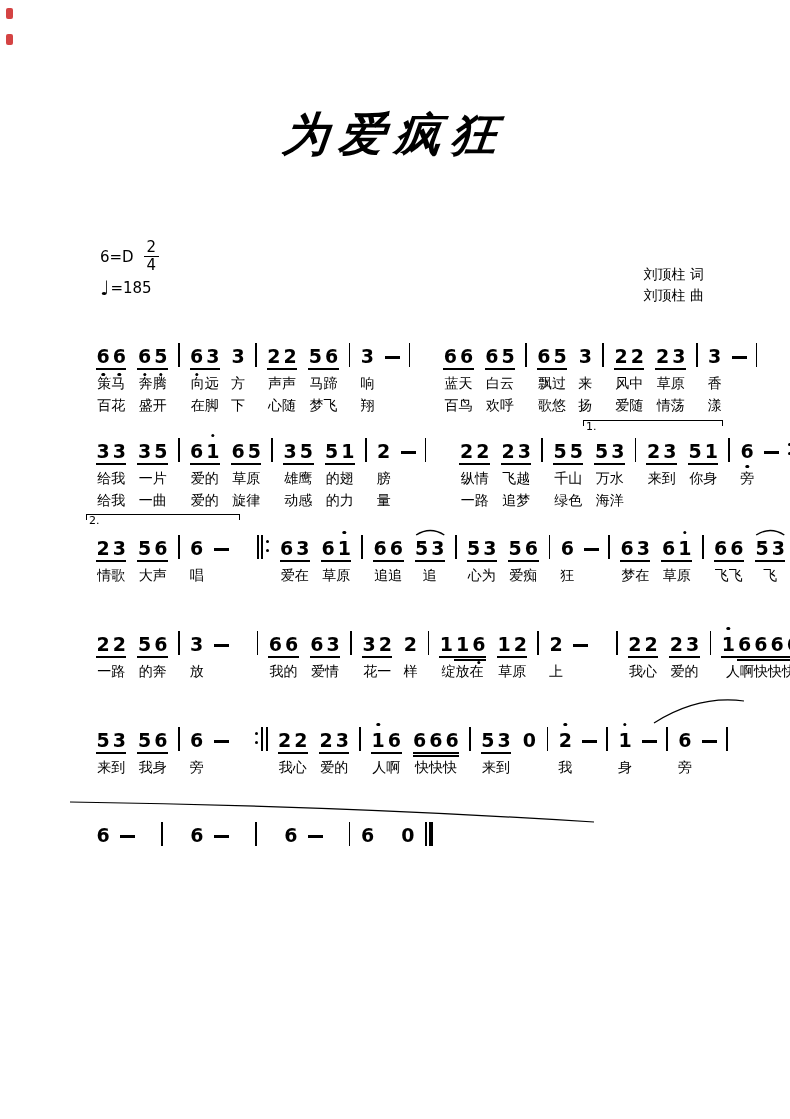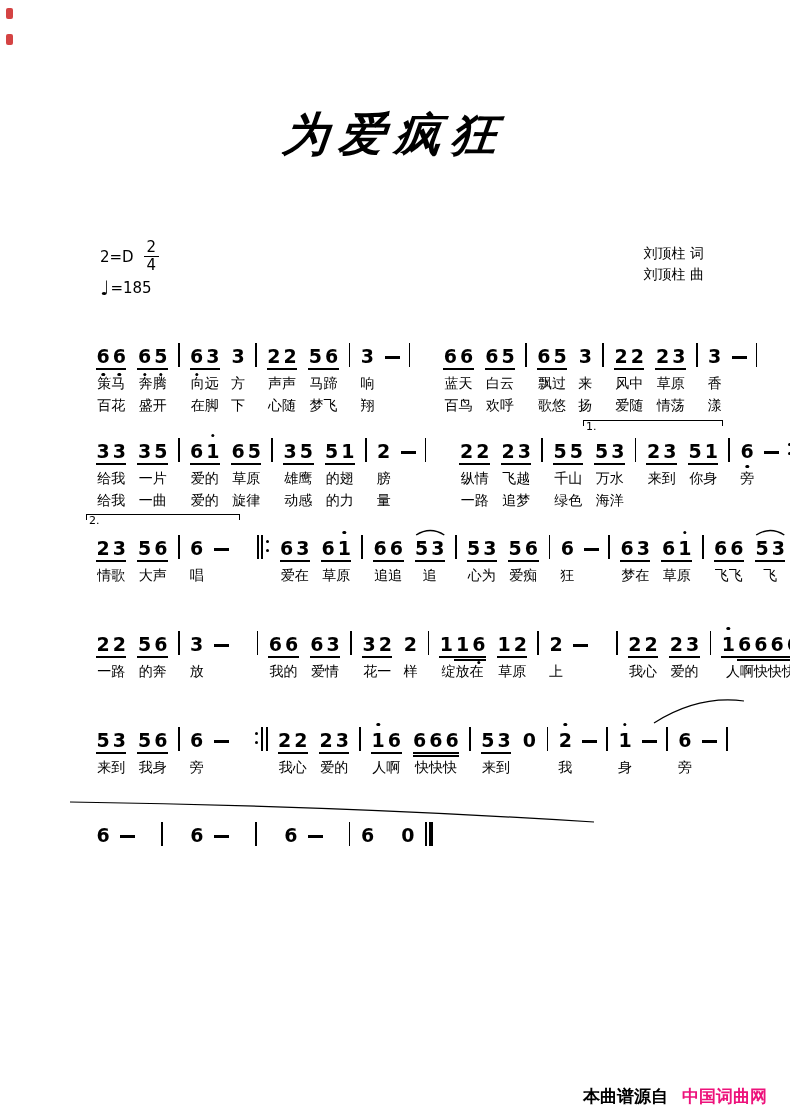--- a/index.html
+++ b/index.html
@@ -19,21 +19,21 @@
     transform:skewX(-6deg);
   }
   
   .meta{position:absolute;left:100px;top:240px;font-size:15px;}
   .meta-row1{display:flex;align-items:center;gap:10px;}
   .frac{display:inline-flex;flex-direction:column;align-items:center;line-height:15px;font-size:15px;}
   .fracline{display:block;width:15px;height:1.2px;background:#000;margin:1px 0;}
   .meta-row2{margin-top:6px;display:flex;align-items:center;}
   .notechar{font-size:20px;line-height:18px;margin-right:1px;}
   
-  .credits{position:absolute;right:86px;top:243px;text-align:right;font-size:14px;line-height:21px;}
+  .credits{position:absolute;right:86px;top:264px;text-align:right;font-size:14px;line-height:21px;}
   
   .sys{position:absolute;display:flex;align-items:flex-start;column-gap:9px;}
   .cell{display:flex;flex-direction:column;align-items:center;}
   .nrow{height:34px;display:flex;align-items:flex-end;position:relative;}
   .grp{position:relative;display:flex;align-items:flex-end;}
   .dg{font-weight:bold;font-size:19px;line-height:22px;padding:0 1.5px;position:relative;}
   .u{position:absolute;height:1.6px;background:#000;left:1px;right:1px;}
   .dot{position:absolute;width:3.4px;height:3.4px;border-radius:50%;background:#000;left:50%;transform:translateX(-50%);}
   .bar{width:1.6px;height:24px;background:#000;}
   .dash{width:15px;height:2.6px;background:#000;margin-bottom:8px;}
@@ -59,21 +59,21 @@
 
 <div class="page">
 
   <i class="cmark" style="left:6px;top:8px;"></i>
   <i class="cmark" style="left:6px;top:34px;"></i>
 
   <h1 class="title">为爱疯狂</h1>
 
   <div class="meta">
     <div class="meta-row1">
-      <span>2=D</span>
+      <span>6=D</span>
       <span class="frac">
         <span>2</span>
         <i class="fracline"></i>
         <span>4</span>
       </span>
     </div>
     <div class="meta-row2">
       <span class="notechar">♩</span>
       <span>=185</span>
     </div>
@@ -1142,16 +1142,13 @@
         <span class="vl">2.</span>
       </div>
       <svg class="slur" width="100" height="34" style="left: 648px; top: 693px;">
         <path d="M6 30 Q50 2 96 8" fill="none" stroke="#000" stroke-width="1.2"></path>
       </svg>
       <svg class="slur" width="540" height="38" style="left: 62px; top: 794px;">
         <path d="M8 8 Q280 12 532 28" fill="none" stroke="#000" stroke-width="1.2"></path>
       </svg>
     </div>
 
-  <div class="footer">
-    <span>本曲谱源自</span><span class="site" style="color: rgb(237, 18, 123);">中国词曲网</span>
-  </div>
 </div>
 
 </body></html>

